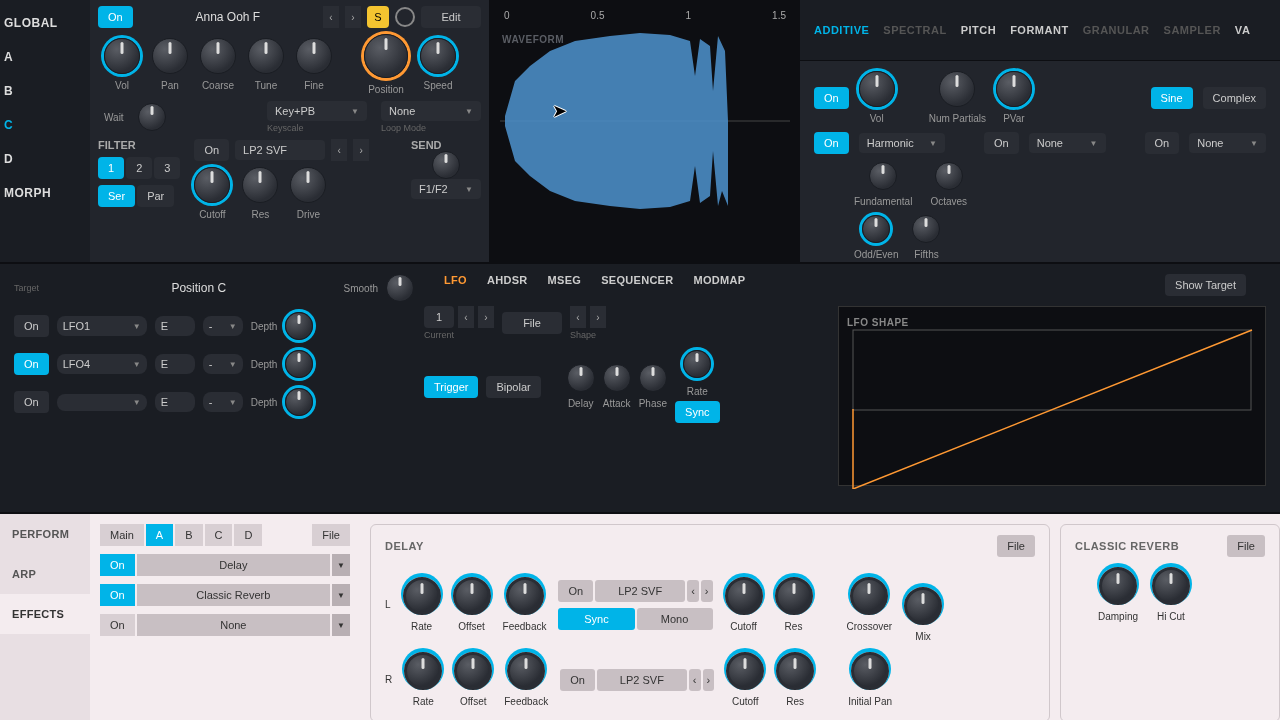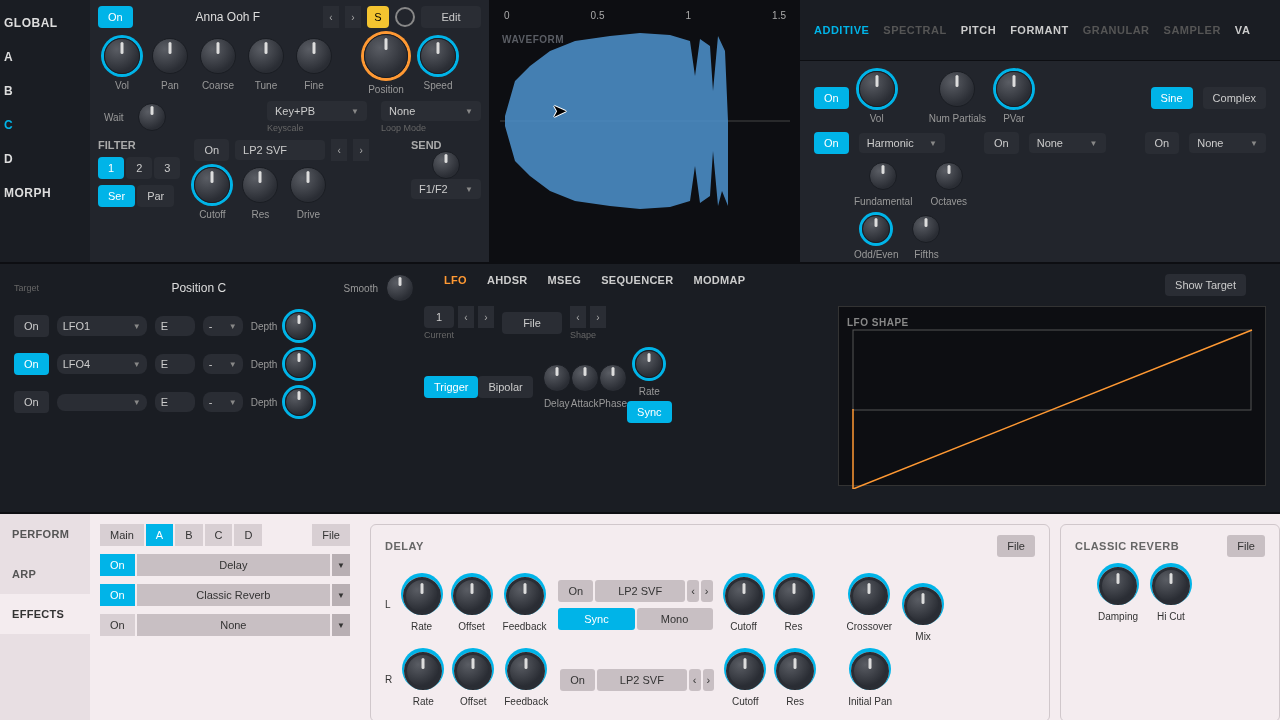--- a/index.html
+++ b/index.html
@@ -372,21 +372,21 @@
           </div>
           <button class="btn dark wide">File</button>
           <div class="col" style="gap:2px;flex:1">
             <div class="row" style="gap:4px">
               <button class="arrow-btn">‹</button>
               <button class="arrow-btn">›</button>
             </div>
             <span class="mini">Shape</span>
           </div>
         </div>
-        <div class="row" style="">
+        <div class="row" style="gap:8px">
           <button class="btn on">Trigger</button>
           <button class="btn dark">Bipolar</button>
           <div style="width:10px"></div>
           <div class="knob-ctrl">
               <div class="knob sm"></div>
               <span class="label">Delay</span>
             </div>
           <div class="knob-ctrl">
               <div class="knob sm"></div>
               <span class="label">Attack</span>

